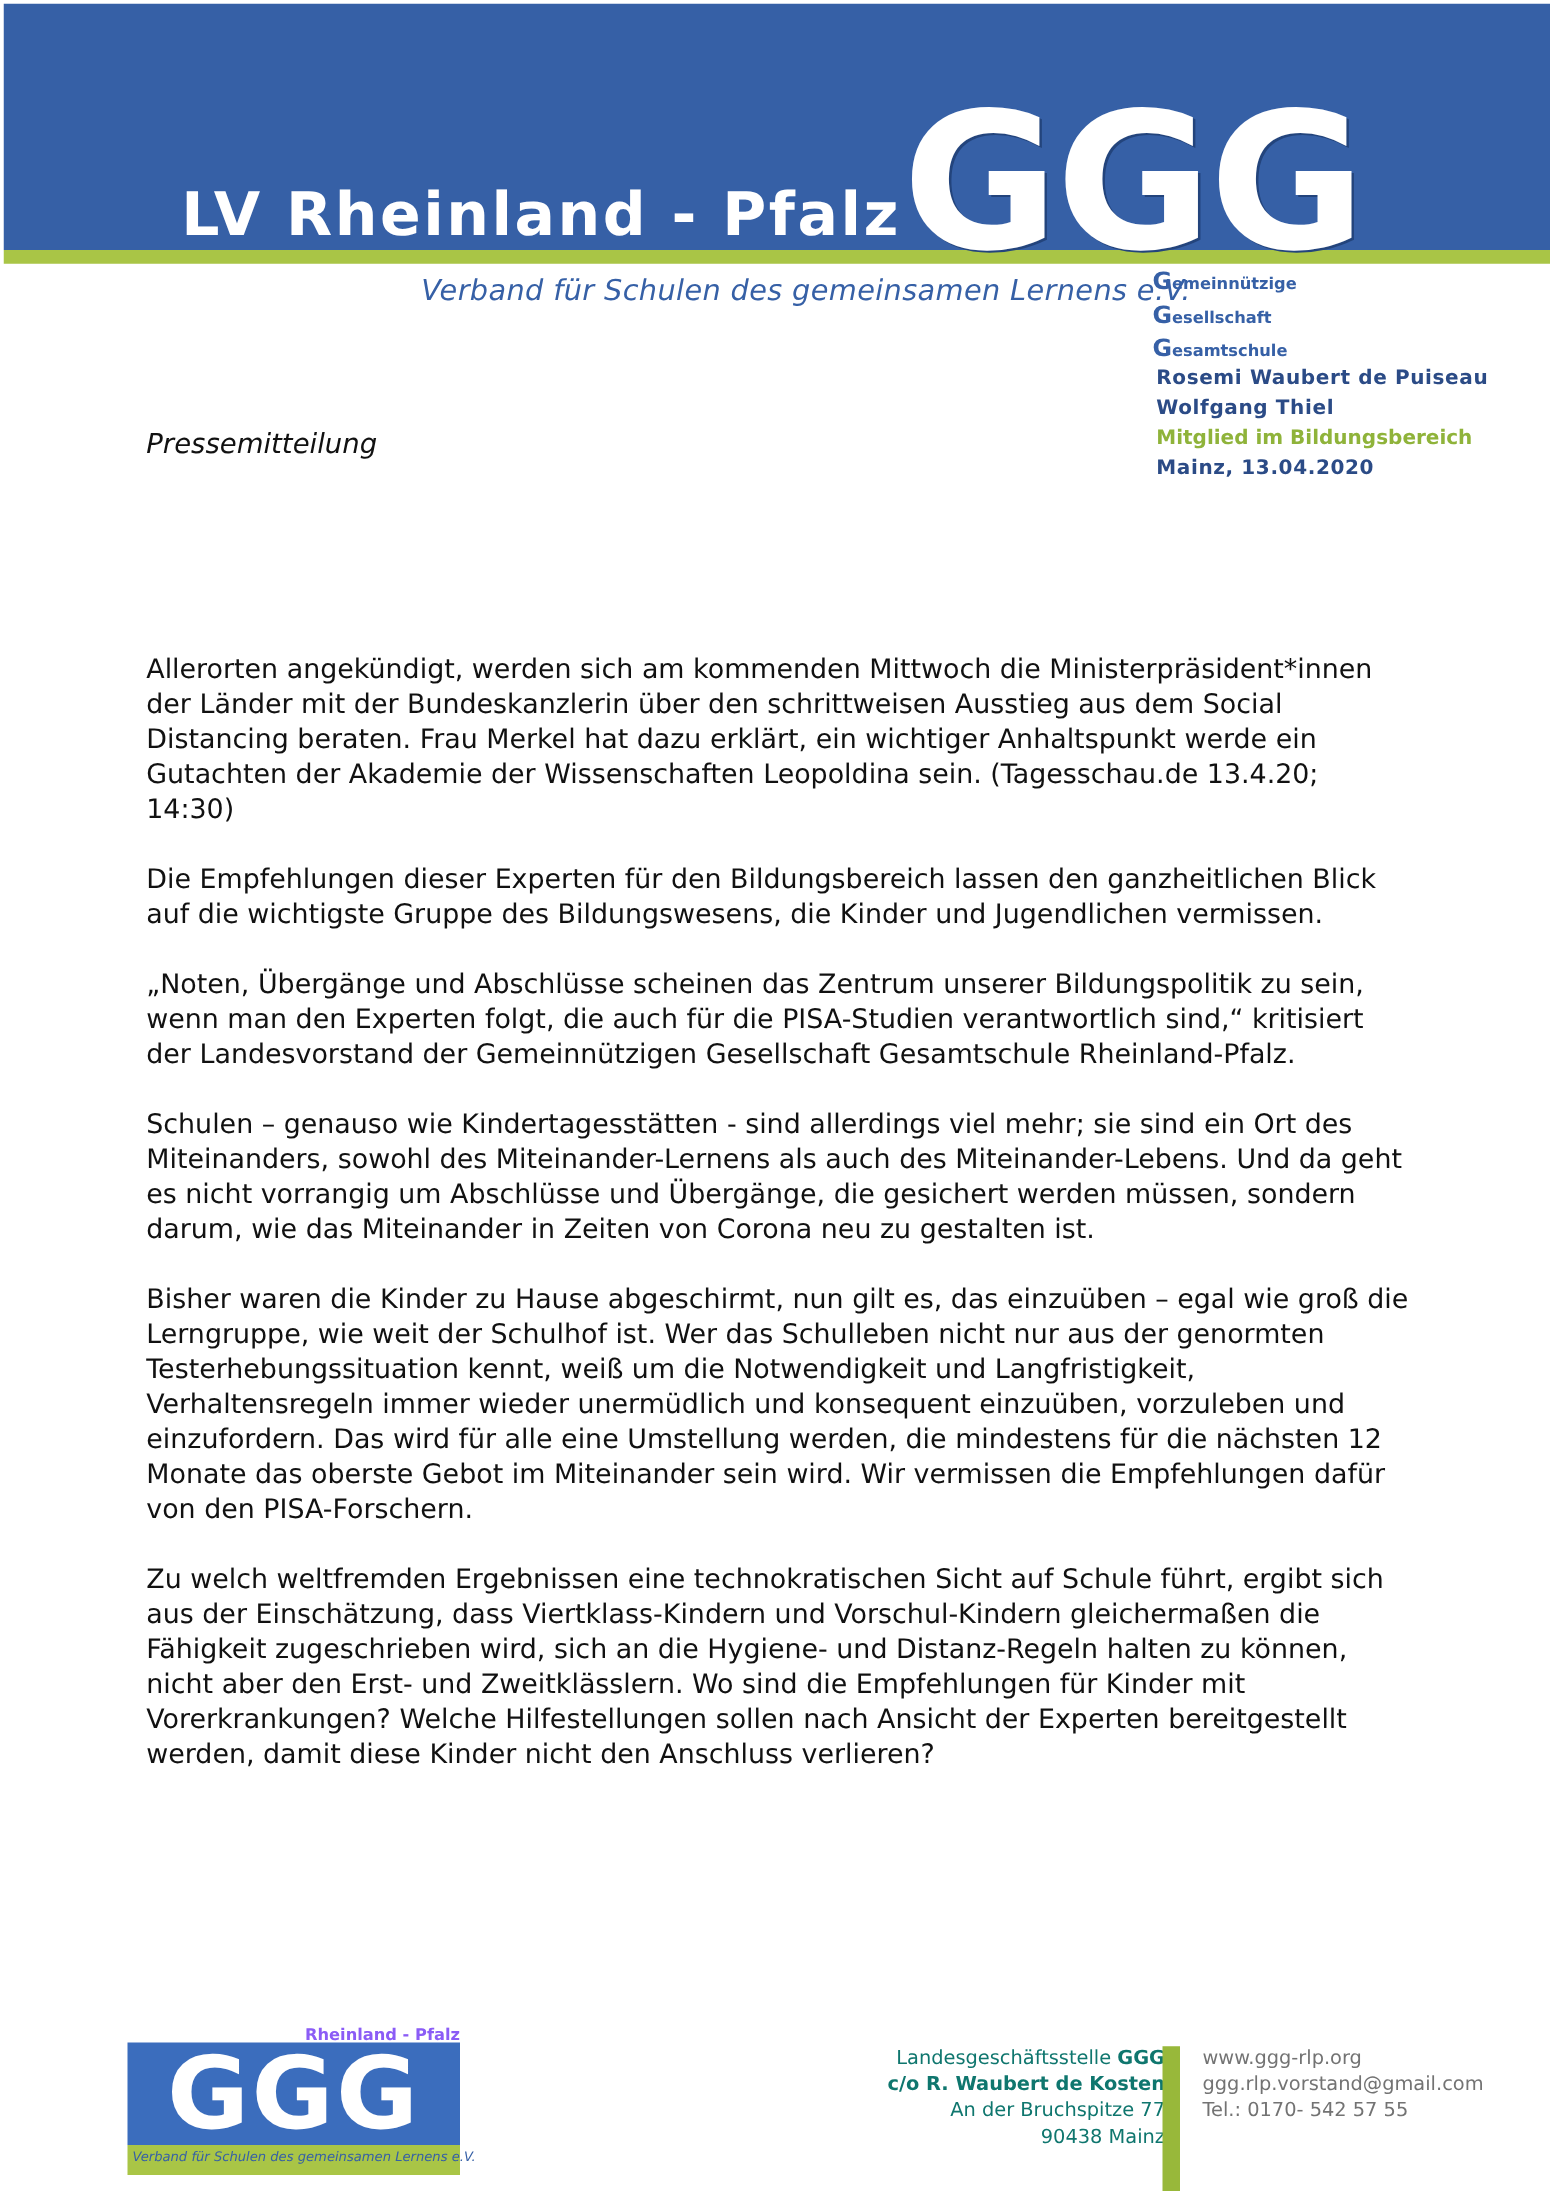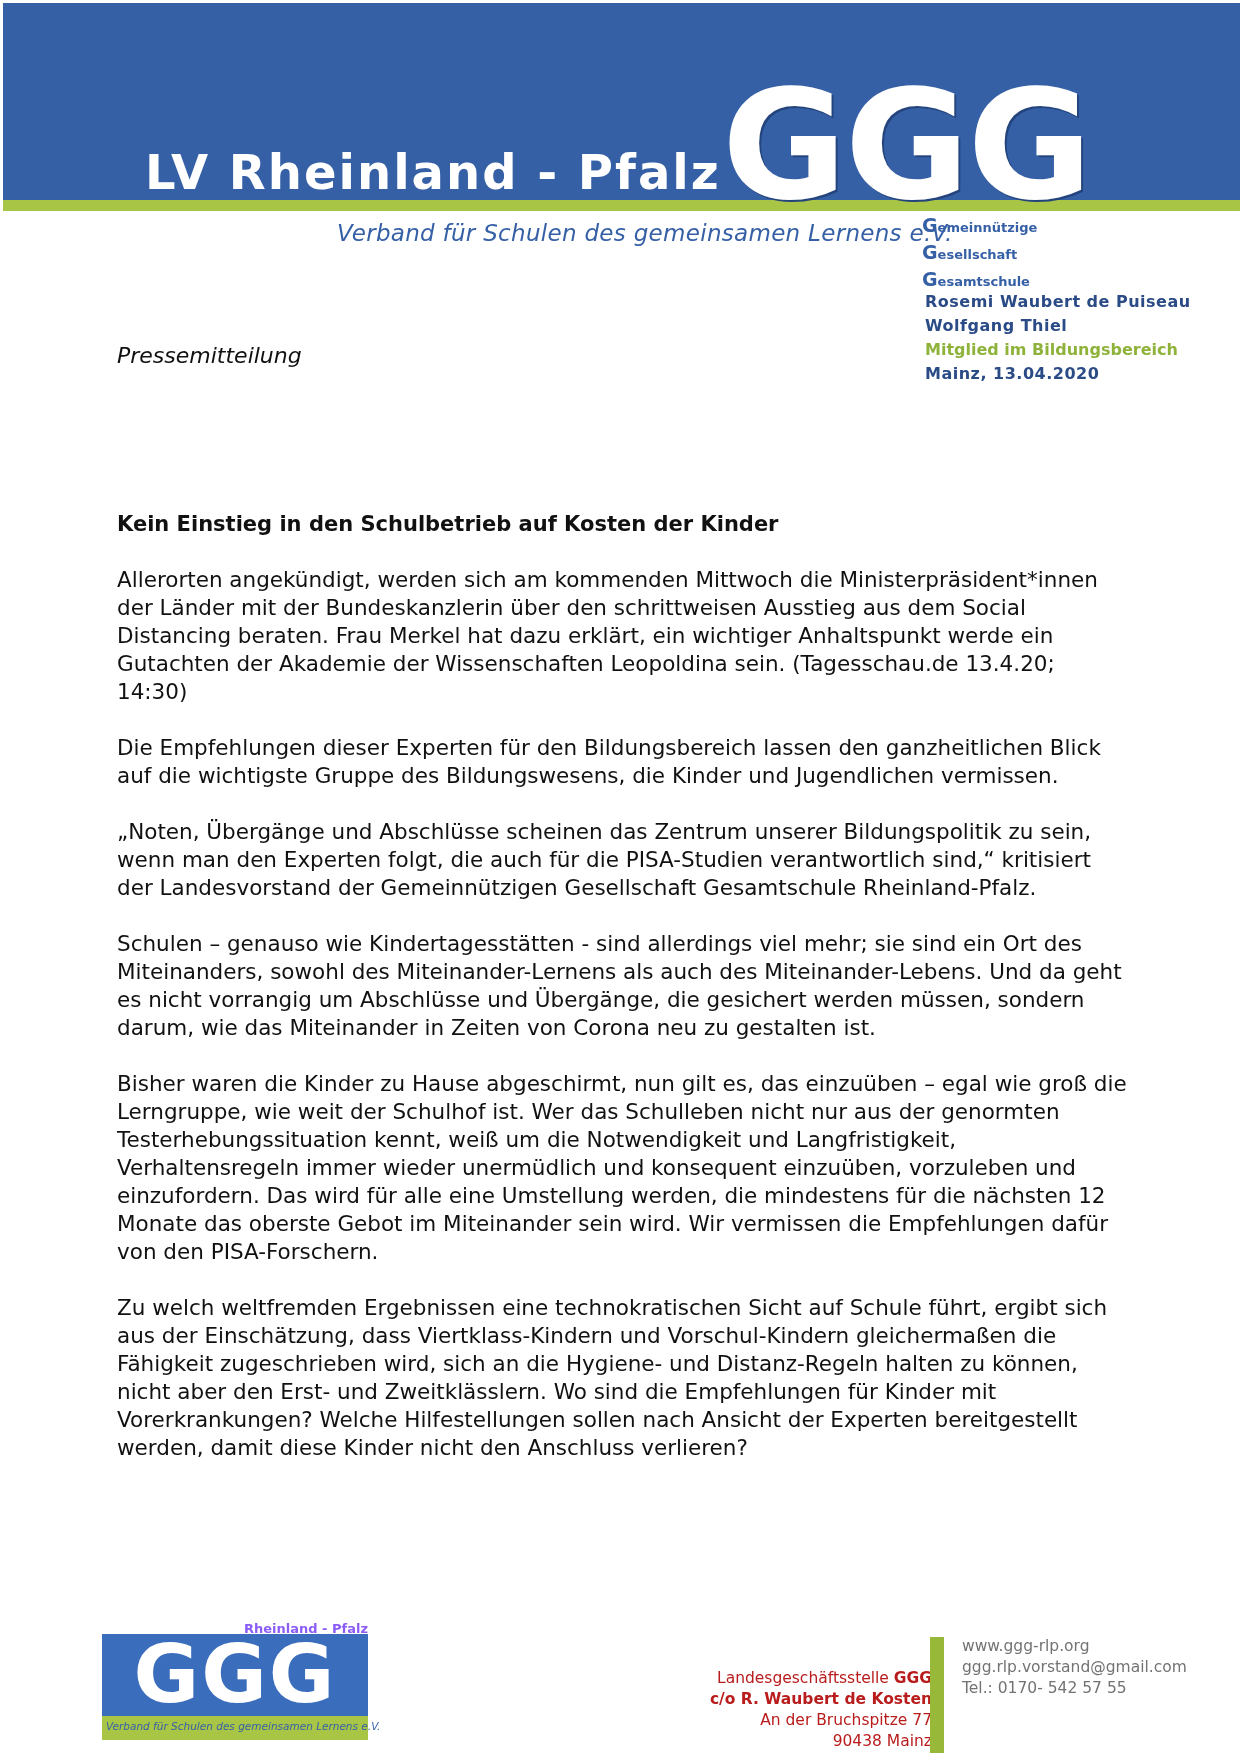--- a/index.html
+++ b/index.html
@@ -31,21 +31,21 @@
   .body p { margin: 12px 0 28px 0; }
 
   
   .footer-logo { position: absolute; left: 102px; top: 1622px; width: 266px; height: 118px; }
   .fl-region { position: absolute; right: 0; top: 0; font-weight: bold; font-size: 13px; color: #8b5cf6; line-height: 14px; }
   .fl-blue { position: absolute; left: 0; top: 12px; width: 266px; height: 82px; background: #3b6dbd; }
   .fl-ggg { position: absolute; left: 0; top: 0; width: 266px; text-align: center; font-weight: bold; font-size: 80px; line-height: 82px; color: #fff; letter-spacing: 2px; }
   .fl-green { position: absolute; left: 0; top: 94px; width: 266px; height: 24px; background: #a9c546; }
   .fl-tag { position: absolute; left: 4px; top: 4px; font-style: italic; font-size: 10.5px; color: #3660a6; white-space: nowrap; }
 
-  .footer-addr { position: absolute; left: 660px; top: 1636px; width: 272px; text-align: right; color: #b91c1c; font-size: 15.5px; line-height: 21px; margin-top: 32px; }
+  .footer-addr { position: absolute; left: 660px; top: 1636px; width: 272px; text-align: right; color: #0f766e; font-size: 15.5px; line-height: 21px; }
   .footer-addr b { font-weight: bold; }
   .footer-bar { position: absolute; left: 930px; top: 1637px; width: 14px; height: 116px; background: #98b83a; }
   .footer-contact { position: absolute; left: 962px; top: 1636px; color: #737373; font-size: 15.5px; line-height: 21px; }
 </style>
 </head>
 <body>
 
 <div class="banner"></div>
 <div class="stripe"></div>
 <div class="lv-title">LV Rheinland - Pfalz</div>
@@ -61,21 +61,20 @@
 <div class="sender">
   <div>Rosemi Waubert de Puiseau</div>
   <div>Wolfgang Thiel</div>
   <div class="green">Mitglied im Bildungsbereich</div>
   <div>Mainz, 13.04.2020</div>
 </div>
 
 <div class="press">Pressemitteilung</div>
 
 <div class="body">
-  <h2>Kein Einstieg in den Schulbetrieb auf Kosten der Kinder</h2>
   <p>Allerorten angekündigt, werden sich am kommenden Mittwoch die Ministerpräsident*innen der Länder mit der Bundeskanzlerin über den schrittweisen Ausstieg aus dem Social Distancing beraten. Frau Merkel hat dazu erklärt, ein wichtiger Anhaltspunkt werde ein Gutachten der Akademie der Wissenschaften Leopoldina sein. (Tagesschau.de 13.4.20; 14:30)</p>
   <p>Die Empfehlungen dieser Experten für den Bildungsbereich lassen den ganzheitlichen Blick auf die wichtigste Gruppe des Bildungswesens, die Kinder und Jugendlichen vermissen.</p>
   <p>„Noten, Übergänge und Abschlüsse scheinen das Zentrum unserer Bildungspolitik zu sein, wenn man den Experten folgt, die auch für die PISA-Studien verantwortlich sind,“ kritisiert der Landesvorstand der Gemeinnützigen Gesellschaft Gesamtschule Rheinland-Pfalz.</p>
   <p>Schulen – genauso wie Kindertagesstätten - sind allerdings viel mehr; sie sind ein Ort des Miteinanders, sowohl des Miteinander-Lernens als auch des Miteinander-Lebens. Und da geht es nicht vorrangig um Abschlüsse und Übergänge, die gesichert werden müssen, sondern darum, wie das Miteinander in Zeiten von Corona neu zu gestalten ist.</p>
   <p>Bisher waren die Kinder zu Hause abgeschirmt, nun gilt es, das einzuüben – egal wie groß die Lerngruppe, wie weit der Schulhof ist. Wer das Schulleben nicht nur aus der genormten Testerhebungssituation kennt, weiß um die Notwendigkeit und Langfristigkeit, Verhaltensregeln immer wieder unermüdlich und konsequent einzuüben, vorzuleben und einzufordern. Das wird für alle eine Umstellung werden, die mindestens für die nächsten 12 Monate das oberste Gebot im Miteinander sein wird. Wir vermissen die Empfehlungen dafür von den PISA-Forschern.</p>
   <p>Zu welch weltfremden Ergebnissen eine technokratischen Sicht auf Schule führt, ergibt sich aus der Einschätzung, dass Viertklass-Kindern und Vorschul-Kindern gleichermaßen die Fähigkeit zugeschrieben wird, sich an die Hygiene- und Distanz-Regeln halten zu können, nicht aber den Erst- und Zweitklässlern. Wo sind die Empfehlungen für Kinder mit Vorerkrankungen? Welche Hilfestellungen sollen nach Ansicht der Experten bereitgestellt werden, damit diese Kinder nicht den Anschluss verlieren?</p>
 </div>
 
 <div class="footer-logo">
   <div class="fl-blue">

